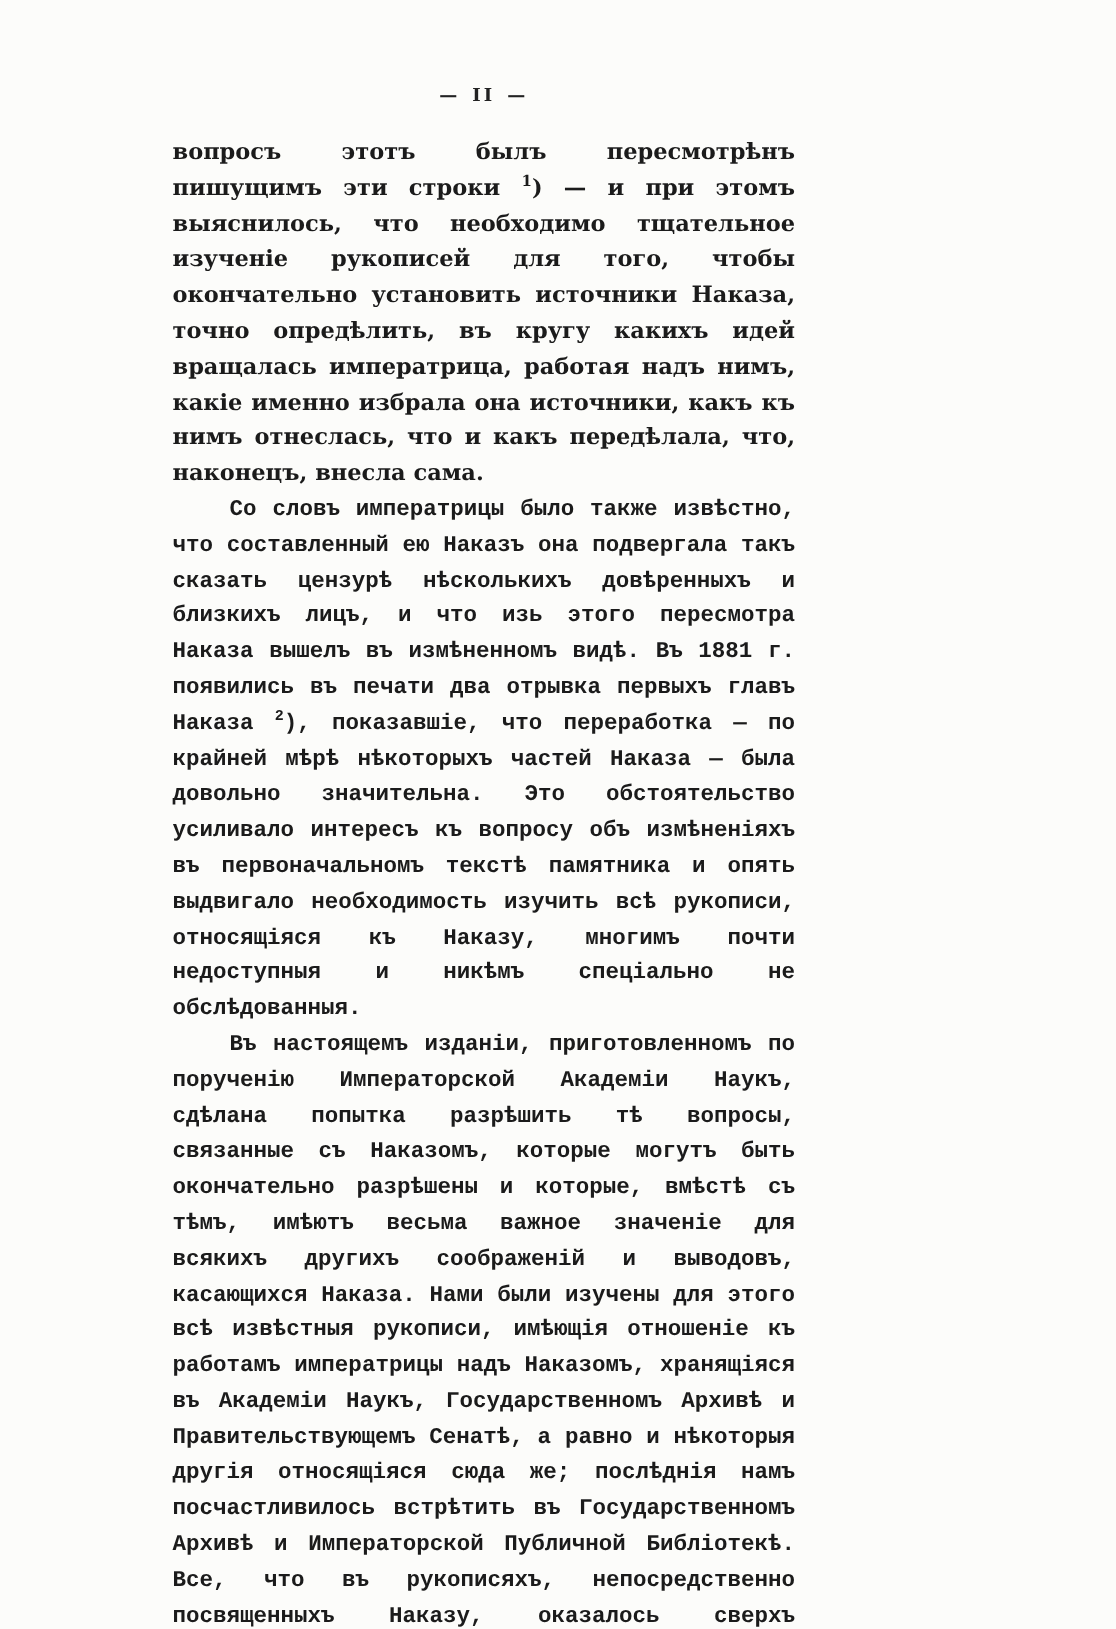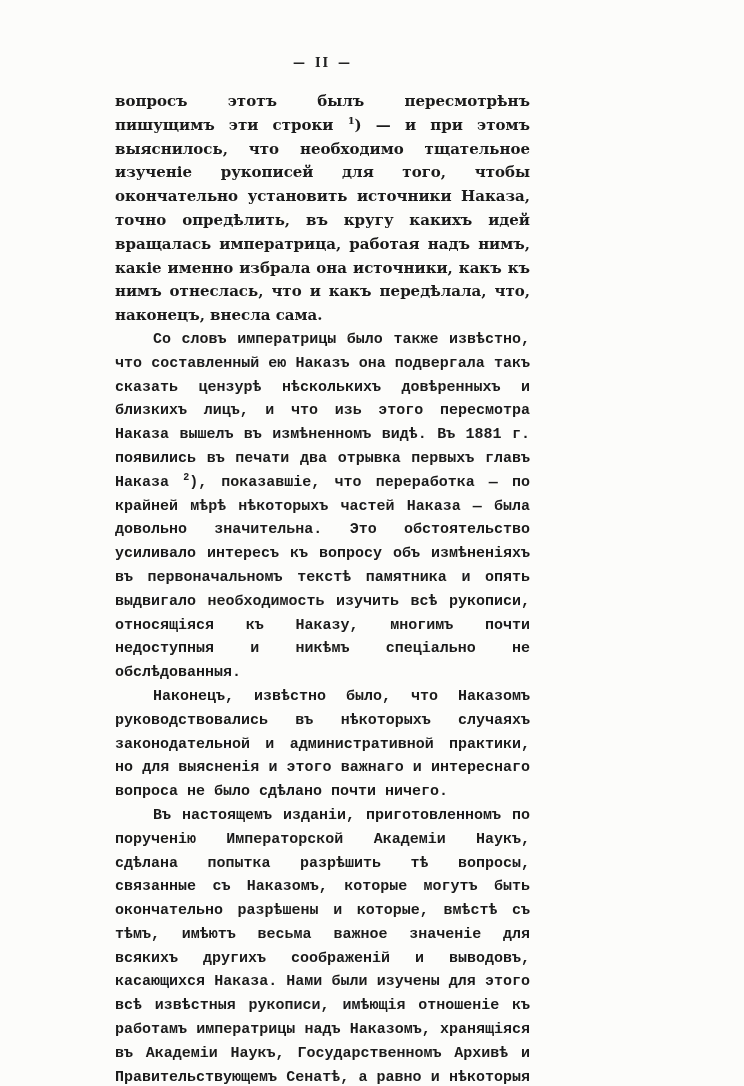--- a/index.html
+++ b/index.html
@@ -46,17 +46,16 @@
 </head>
 <body>
 
 <div class="page">
 
   <div class="page-header"><span class="dash">—</span><span>II</span><span class="dash">—</span></div>
 
   <div class="body-text">
     <p><span>вопросъ этотъ былъ пересмотрѣнъ пишущимъ эти строки </span><sup class="fnref">1</sup><span>) — и при этомъ выяснилось, что необходимо тщательное изученіе рукописей для того, чтобы окончательно установить источники Наказа, точно опредѣлить, въ кругу какихъ идей вращалась императрица, работая надъ нимъ, какіе именно избрала она источники, какъ къ нимъ отнеслась, что и какъ передѣлала, что, наконецъ, внесла сама.</span></p>
     <p class="indent"><span>Со словъ императрицы было также извѣстно, что составленный ею Наказъ она подвергала такъ сказать цензурѣ нѣсколькихъ довѣренныхъ и близкихъ лицъ, и что изь этого пересмотра Наказа вышелъ въ измѣненномъ видѣ. Въ 1881 г. появились въ печати два отрывка первыхъ главъ Наказа </span><sup class="fnref">2</sup><span>), показавшіе, что переработка — по крайней мѣрѣ нѣкоторыхъ частей Наказа — была довольно значительна. Это обстоятельство усиливало интересъ къ вопросу объ измѣненіяхъ въ первоначальномъ текстѣ памятника и опять выдвигало необходимость изучить всѣ рукописи, относящіяся къ Наказу, многимъ почти недоступныя и никѣмъ спеціально не обслѣдованныя.</span></p>
-    <p class="indent"><span>Наконецъ, извѣстно было, что Наказомъ руководствовались въ нѣкоторыхъ случаяхъ законодательной и административной практики, но для выясненія и этого важнаго и интереснаго вопроса не было сдѣлано почти ничего.</span></p>
     <p class="indent cut-line"><span>Въ настоящемъ изданіи, приготовленномъ по порученію Императорской Академіи Наукъ, сдѣлана попытка разрѣшить тѣ вопросы, связанные съ Наказомъ, которые могутъ быть окончательно разрѣшены и которые, вмѣстѣ съ тѣмъ, имѣютъ весьма важное значеніе для всякихъ другихъ соображеній и выводовъ, касающихся Наказа. Нами были изучены для этого всѣ извѣстныя рукописи, имѣющія отношеніе къ работамъ императрицы надъ Наказомъ, хранящіяся въ Академіи Наукъ, Государственномъ Архивѣ и Правительствующемъ Сенатѣ, а равно и нѣкоторыя другія относящіяся сюда же; послѣднія намъ посчастливилось встрѣтить въ Государственномъ Архивѣ и Императорской Публичной Библіотекѣ. Все, что въ рукописяхъ, непосредственно посвященныхъ Наказу, оказалось сверхъ вошедшаго въ печатный текстъ, — все это нынѣ издается; такимъ обра-</span></p>
   </div>
 
 </div>
 
 </body></html>

